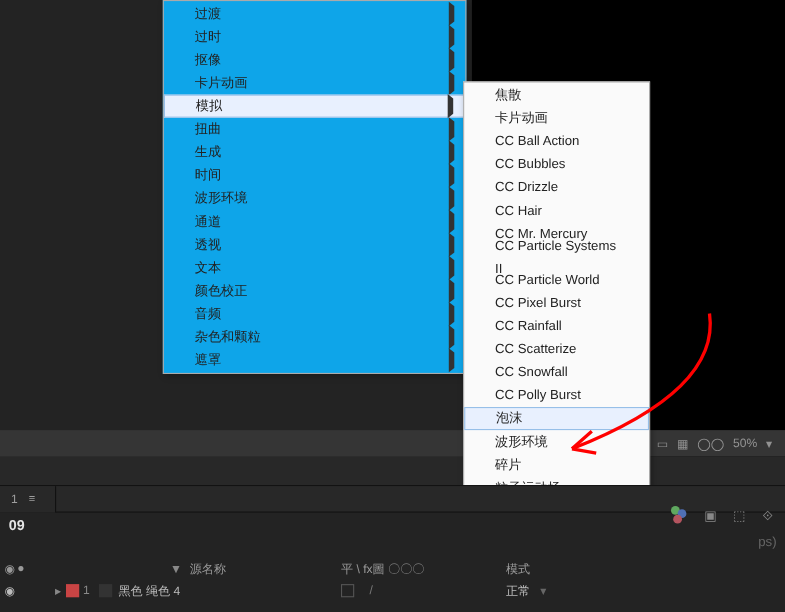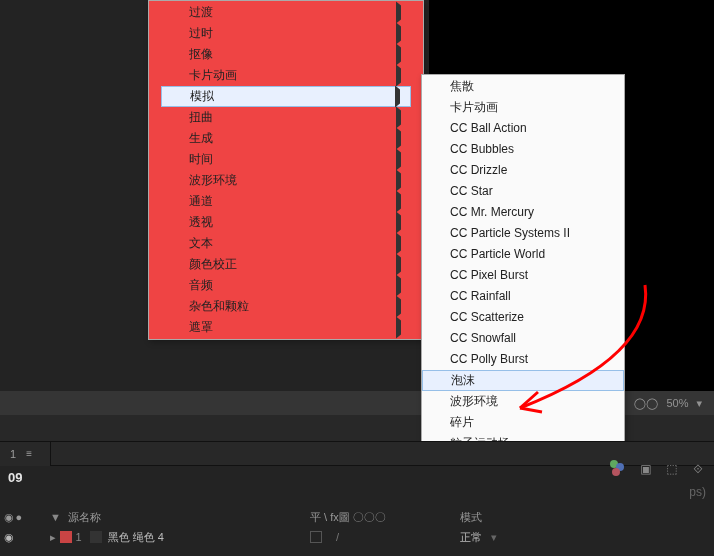--- a/index.html
+++ b/index.html
@@ -3,27 +3,27 @@
 <meta charset="utf-8">
 <style>
 *{margin:0;padding:0;box-sizing:border-box;font-family:"Microsoft YaHei",Arial,sans-serif;}
 body{width:714px;height:556px;background:#282828;overflow:hidden;position:relative;}
 .viewer{position:absolute;left:0;top:0;right:0;height:415px;background:#232323;}
 .viewer-black{position:absolute;right:0;top:0;width:285px;height:415px;background:#000;}
 .viewer-controls{position:absolute;left:0;right:0;bottom:0;height:24px;background:#353535;display:flex;align-items:center;padding:0 8px;color:#aaa;font-size:11px;}
 .viewer-controls .spacer{flex:1;}
 .viewer-controls .ctrl{margin:0 4px;opacity:0.8;}
 
-.main-menu{position:absolute;left:148px;top:0;width:276px;background:#ef4444;border:1px solid #aaa;box-shadow:2px 2px 6px rgba(0,0,0,0.3);padding:1px 12px;}
+.main-menu{position:absolute;left:148px;top:0;width:276px;background:#0ea5e9;border:1px solid #aaa;box-shadow:2px 2px 6px rgba(0,0,0,0.3);padding:1px 0;}
 .menu-item{position:relative;height:21px;line-height:21px;padding:0 28px 0 28px;font-size:12px;color:#222;cursor:default;display:flex;align-items:center;}
 .menu-item.highlighted{background:#e8f0fe;border:1px solid #96bfe8;height:21px;margin:0;}
 .menu-item .arrow{position:absolute;right:10px;top:50%;transform:translateY(-50%);}
 .arrow-r{width:0;height:0;border-top:4px solid transparent;border-bottom:4px solid transparent;border-left:5px solid #333;}
 
-.sub-menu{position:absolute;left:421px;top:74px;width:204px;background:#fafafa;border:1px solid #aaa;box-shadow:2px 2px 6px rgba(0,0,0,0.3);padding:1px 0;}
+.sub-menu{position:absolute;left:421px;top:74px;width:170px;background:#fafafa;border:1px solid #aaa;box-shadow:2px 2px 6px rgba(0,0,0,0.3);padding:1px 0;}
 
 .watermark{position:absolute;left:260px;top:225px;font-size:40px;font-weight:bold;color:rgba(180,180,180,0.25);letter-spacing:2px;pointer-events:none;}
 .watermark-sub{position:absolute;left:290px;top:278px;font-size:13px;color:rgba(180,180,180,0.25);pointer-events:none;}
 
 .timeline{position:absolute;left:0;right:0;bottom:0;height:115px;background:#232323;border-top:1px solid #111;color:#aaa;}
 .tl-tabs{height:24px;background:#282828;border-bottom:1px solid #111;display:flex;align-items:center;}
 .tl-tab{padding:0 18px 0 10px;height:24px;line-height:24px;font-size:11px;color:#9e9e9e;background:#1e1e1e;border-right:1px solid #111;display:flex;align-items:center;}
 .tl-tab.active{background:#282828;}
 .tl-body{padding:4px 8px;}
 .timecode{color:#e5e5e5;font-size:13px;font-weight:bold;}
@@ -136,21 +136,21 @@
     <div class="menu-item">
       <span>CC Ball Action</span>
     </div>
     <div class="menu-item">
       <span>CC Bubbles</span>
     </div>
     <div class="menu-item">
       <span>CC Drizzle</span>
     </div>
     <div class="menu-item">
-      <span>CC Star</span>
+      <span>CC Hair</span>
     </div>
     <div class="menu-item">
       <span>CC Mr. Mercury</span>
     </div>
     <div class="menu-item">
       <span>CC Particle Systems II</span>
     </div>
     <div class="menu-item">
       <span>CC Particle World</span>
     </div>
@@ -199,21 +199,21 @@
     <div style="display:flex;align-items:baseline;">
       <span class="timecode">09</span>
     </div>
     <div class="timecode-sub">ps)</div>
   </div>
   <div class="tl-header">
     <div style="width:30px;display:flex;gap:2px;padding-left:4px;">
       <span>◉</span>
       <span>●</span>
     </div>
-    <div class="col-src" style="padding-left:20px;">
+    <div class="col-src" style="padding-left:20px;text-align:center;">
       <span style="margin-right:4px;color:#888;">▼</span>
       <span>源名称</span>
     </div>
     <div class="col-switches">平 \  fx圖 〇〇〇</div>
     <div class="col-mode">模式</div>
   </div>
   <div class="tl-row">
     <div style="width:30px;display:flex;gap:2px;padding-left:4px;">
       <span>◉</span>
     </div>

